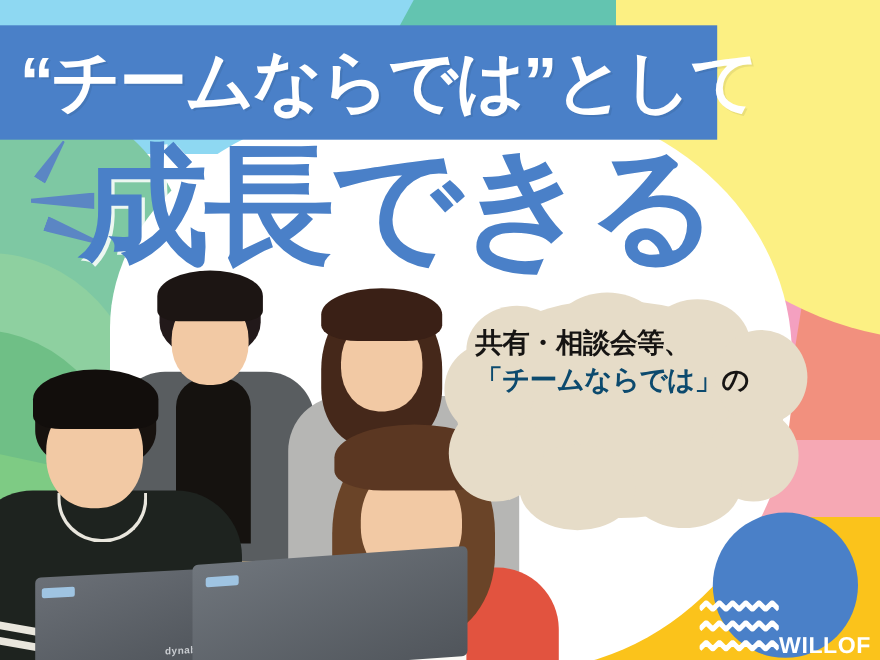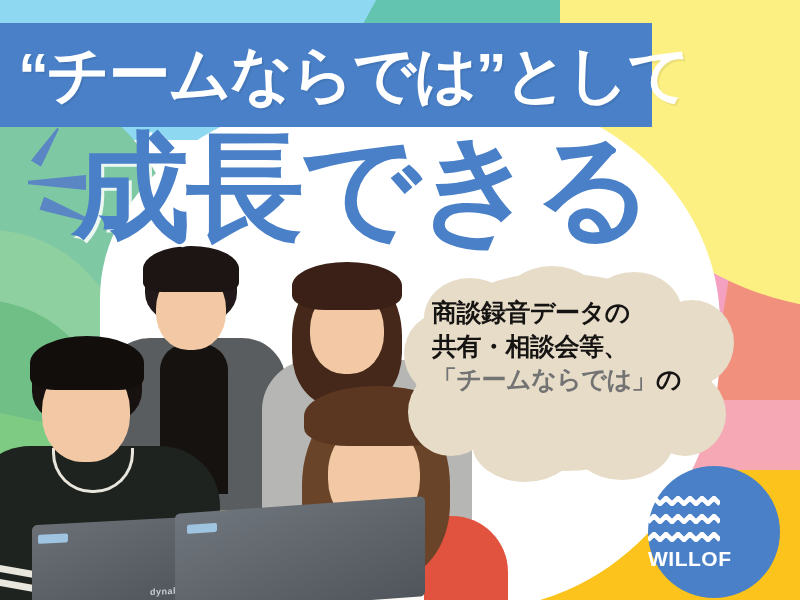--- a/index.html
+++ b/index.html
@@ -161,28 +161,28 @@
   .bl6{left:570px;top:400px;width:104px;height:80px;}
   .bl7{left:472px;top:404px;width:106px;height:78px;}
   .bl8{left:408px;top:368px;width:86px;height:88px;}
   .bl9{left:404px;top:312px;width:82px;height:84px;}
 
   .bubble-text{
     position:absolute;left:432px;top:296px;width:286px;
     color:#161413;font-weight:700;font-size:25px;line-height:1.30;
     letter-spacing:-0.5px;white-space:nowrap;
   }
-  .bubble-text .red{color:#737373;}
+  .bubble-text .red{color:#0c4a6e;}
   .bubble-text div{margin-bottom:1px;}
 
   
   .logo{
     position:absolute;left:648px;top:466px;width:132px;height:132px;
     border-radius:50%;background:#4a80c8;
-    display:flex;flex-direction:column;align-items:flex-start;justify-content:center;
+    display:flex;flex-direction:row;align-items:flex-end;justify-content:center;
   }
   .waves{width:72px;height:46px;display:flex;flex-direction:column;
       justify-content:space-between;margin-bottom:6px;}
   .wave{height:10px;width:72px;}
   .logo-word{
     color:#ffffff;font-weight:700;font-size:21px;letter-spacing:0.5px;line-height:1;
   }
 </style>
 </head>
 <body>
@@ -272,21 +272,20 @@
   <div class="bub-lobe bl2"></div>
   <div class="bub-lobe bl3"></div>
   <div class="bub-lobe bl4"></div>
   <div class="bub-lobe bl5"></div>
   <div class="bub-lobe bl6"></div>
   <div class="bub-lobe bl7"></div>
   <div class="bub-lobe bl8"></div>
   <div class="bub-lobe bl9"></div>
 
   <div class="bubble-text">
-    <div>商談録音データの</div>
     <div>共有・相談会等、</div>
     <div><span class="red">「チームならでは」</span><span>の</span></div>
   </div>
 
   <div class="logo">
     <div class="waves">
       <svg class="wave" viewBox="0 0 72 10" preserveAspectRatio="none">
         <polyline points="0,8 6,2 12,8 18,2 24,8 30,2 36,8 42,2 48,8 54,2 60,8 66,2 72,8" fill="none" stroke="#ffffff" stroke-width="4.6" stroke-linejoin="miter"></polyline>
       </svg>
       <svg class="wave" viewBox="0 0 72 10" preserveAspectRatio="none">

